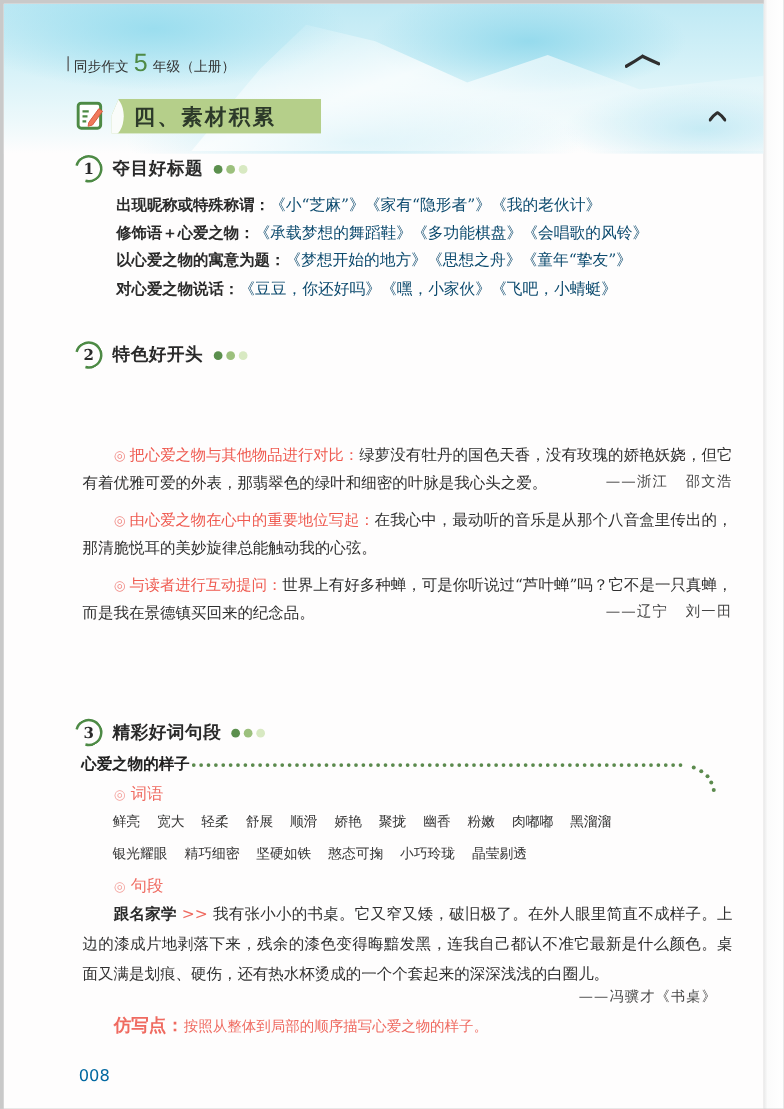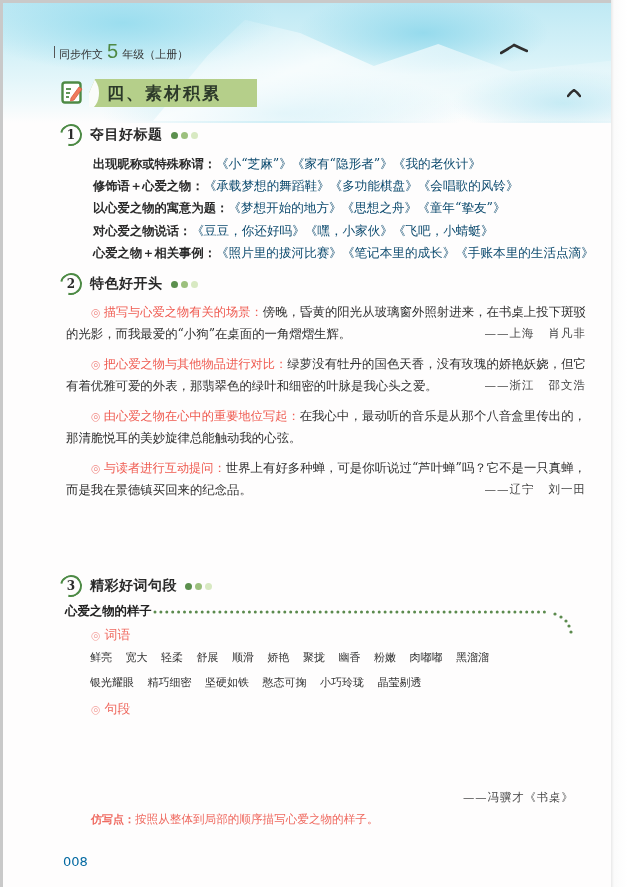--- a/index.html
+++ b/index.html
@@ -101,21 +101,21 @@
 
     .words { position: absolute; left: 87px; font-size: 11px; color: #333; white-space: nowrap; }
     .words span { margin-right: 13.5px; }
 
     .passage { position: absolute; left: 63px; top: 716px; width: 520px; font-size: 12.4px; line-height: 24px; color: #2f2f2f; text-align: justify; }
     .passage .lead { font-family: "DejaVu Sans", "Liberation Sans", sans-serif; font-weight: bold; color: #2a2a2a; margin-left: 25px; }
     .passage .chev { color: #ef6a60; margin: 0 4px; font-family: "DejaVu Sans", sans-serif; }
     .passage-source { position: absolute; left: 460px; top: 787px; font-size: 11.3px; color: #444; letter-spacing: 1px; white-space: nowrap; }
 
     .imitate { position: absolute; left: 88px; top: 809px; font-size: 11.6px; color: #ef6a60; white-space: nowrap; }
-    .imitate .k { font-family: "DejaVu Sans", "Liberation Sans", sans-serif; font-weight: bold; font-size: 11px; }
+    .imitate .k { font-family: "DejaVu Sans", "Liberation Sans", sans-serif; font-weight: bold; font-size: 14px; }
 
     .page-num { position: absolute; left: 60px; top: 851px; font-family: "DejaVu Sans", "Liberation Sans", sans-serif; font-size: 13px; color: #0369a1; }
   </style>
 </head>
 <body>
 
 <div class="page">
   <div class="sky"></div>
   <div class="mountain"></div>
 
@@ -161,38 +161,34 @@
         <i></i>
         <i></i>
       </div>
   </div>
 
   <div class="title-list">
     <div class="row"><span class="lbl">出现昵称或特殊称谓：</span><span class="vals">《小“芝麻”》《家有“隐形者”》《我的老伙计》</span></div>
     <div class="row"><span class="lbl">修饰语＋心爱之物：</span><span class="vals">《承载梦想的舞蹈鞋》《多功能棋盘》《会唱歌的风铃》</span></div>
     <div class="row"><span class="lbl">以心爱之物的寓意为题：</span><span class="vals">《梦想开始的地方》《思想之舟》《童年“挚友”》</span></div>
     <div class="row"><span class="lbl">对心爱之物说话：</span><span class="vals">《豆豆，你还好吗》《嘿，小家伙》《飞吧，小蜻蜓》</span></div>
-    <div class="row"><span class="lbl">心爱之物＋相关事例：</span><span class="vals">《照片里的拔河比赛》《笔记本里的成长》《手账本里的生活点滴》</span></div>
   </div>
 
   <div class="section-head" style="top:270px;">
     <div class="num-circle">
         <span>2</span>
       </div>
     <div class="section-title">特色好开头</div>
     <div class="dots">
         <i></i>
         <i></i>
         <i></i>
       </div>
   </div>
 
-  <div class="opening" style="top:298px;">
-    <p><span class="ring">◎</span><span class="hl">描写与心爱之物有关的场景：</span><span>傍晚，昏黄的阳光从玻璃窗外照射进来，在书桌上投下斑驳的光影，而我最爱的“小狗”在桌面的一角熠熠生辉。</span><span class="author"><span>——上海</span><b>肖凡非</b></span></p>
-  </div>
   <div class="opening" style="top:350px;">
     <p><span class="ring">◎</span><span class="hl">把心爱之物与其他物品进行对比：</span><span>绿萝没有牡丹的国色天香，没有玫瑰的娇艳妖娆，但它有着优雅可爱的外表，那翡翠色的绿叶和细密的叶脉是我心头之爱。</span><span class="author"><span>——浙江</span><b>邵文浩</b></span></p>
   </div>
   <div class="opening" style="top:402px;">
     <p><span class="ring">◎</span><span class="hl">由心爱之物在心中的重要地位写起：</span><span>在我心中，最动听的音乐是从那个八音盒里传出的，那清脆悦耳的美妙旋律总能触动我的心弦。</span></p>
   </div>
   <div class="opening" style="top:454px;">
     <p><span class="ring">◎</span><span class="hl">与读者进行互动提问：</span><span>世界上有好多种蝉，可是你听说过“芦叶蝉”吗？它不是一只真蝉，而是我在景德镇买回来的纪念品。</span><span class="author"><span>——辽宁</span><b>刘一田</b></span></p>
   </div>
 
@@ -226,20 +222,23 @@
     <span>鲜亮</span><span>宽大</span><span>轻柔</span><span>舒展</span><span>顺滑</span><span>娇艳</span><span>聚拢</span><span>幽香</span><span>粉嫩</span><span>肉嘟嘟</span><span>黑溜溜</span>
   </div>
   <div class="words" style="top:672px;">
     <span>银光耀眼</span><span>精巧细密</span><span>坚硬如铁</span><span>憨态可掬</span><span>小巧玲珑</span><span>晶莹剔透</span>
   </div>
 
   <div class="sub-label" style="top:697px;">
     <span class="ring">◎</span><span>句段</span>
   </div>
 
+  <div class="passage">
+    <span class="lead">跟名家学</span><span class="chev">&gt;&gt;</span><span>我有张小小的书桌。它又窄又矮，破旧极了。在外人眼里简直不成样子。上边的漆成片地剥落下来，残余的漆色变得晦黯发黑，连我自己都认不准它最新是什么颜色。桌面又满是划痕、硬伤，还有热水杯烫成的一个个套起来的深深浅浅的白圈儿。</span>
+  </div>
   <div class="passage-source">——冯骥才《书桌》</div>
 
   <div class="imitate">
     <span class="k">仿写点：</span><span>按照从整体到局部的顺序描写心爱之物的样子。</span>
   </div>
 
   <div class="page-num">008</div>
 </div>
 <div class="edge-right"></div>
 

